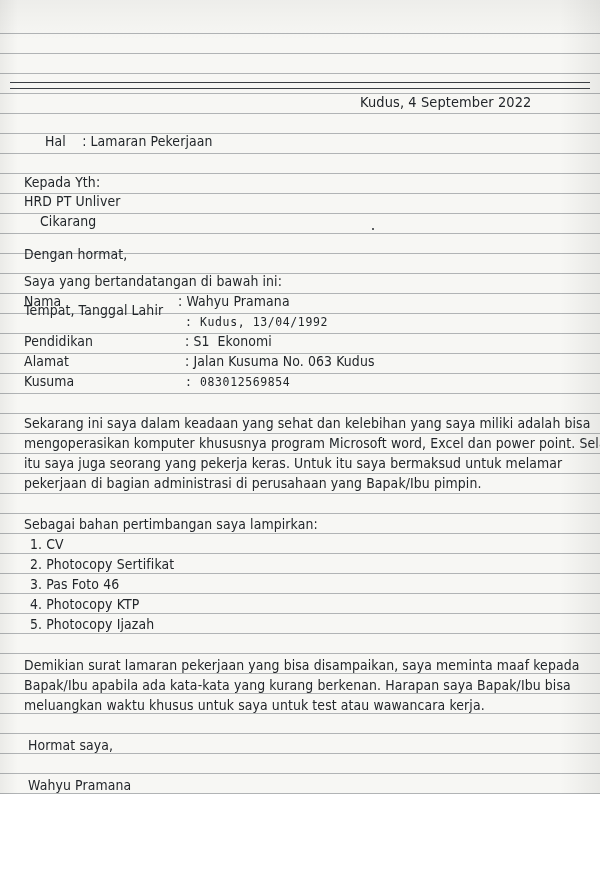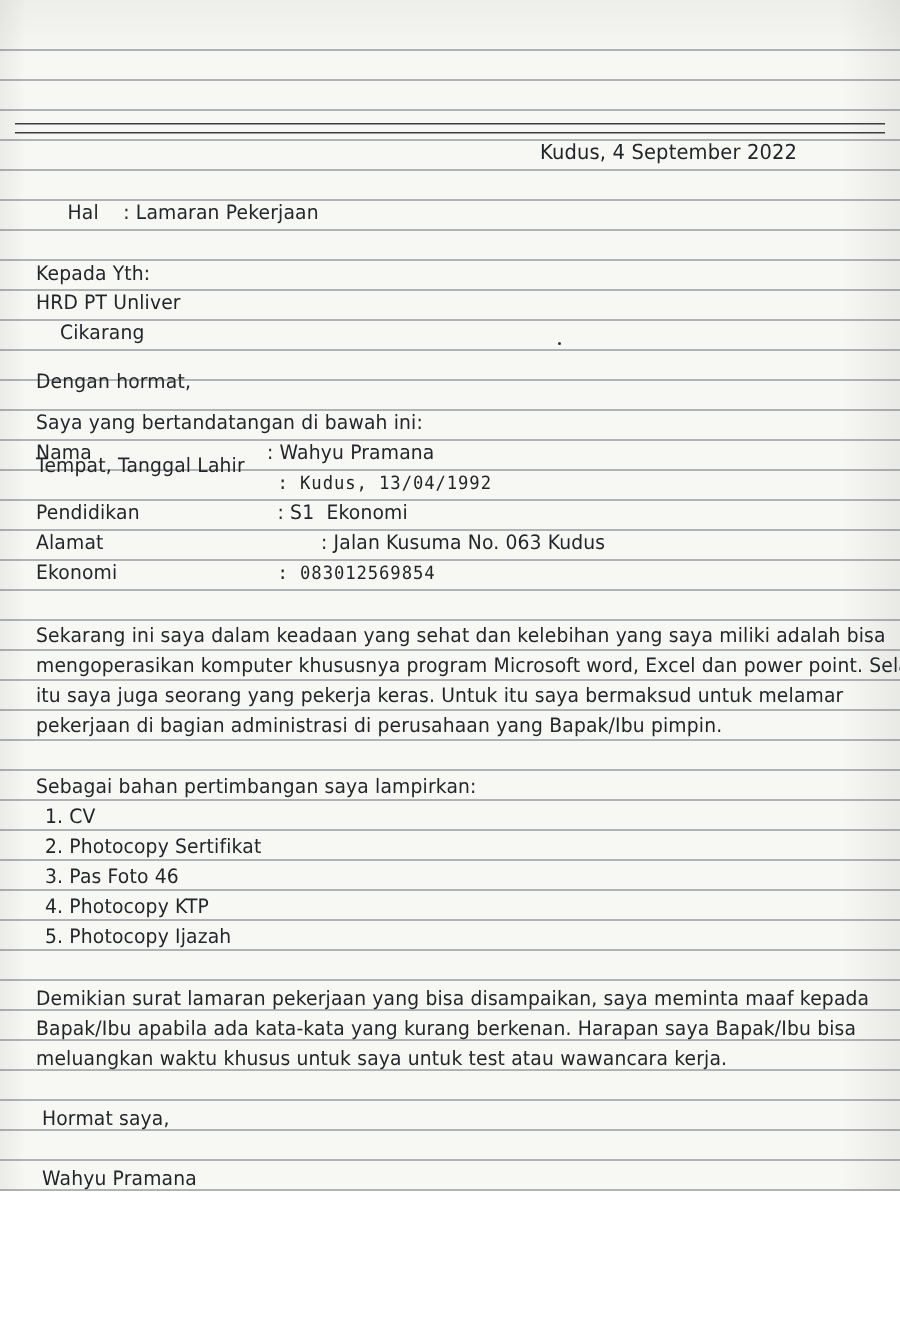--- a/index.html
+++ b/index.html
@@ -149,21 +149,21 @@
   .f-label    { left: 24px; }
   .f-value    { left: 178px; }
 
   .row-nama-l   { top: 295px; }
   .row-nama-v   { top: 295px; }
   .row-ttl-l    { top: 304px; }
   .row-ttl-v    { top: 315px; left: 185px; }
   .row-pend-l   { top: 335px; }
   .row-pend-v   { top: 335px; left: 185px; }
   .row-alamat-l { top: 355px; }
-  .row-alamat-v { top: 355px; left: 185px; margin-left: 29px; }
+  .row-alamat-v { top: 355px; left: 185px; }
   .row-telp-l   { top: 375px; }
   .row-telp-v   { top: 375px; left: 185px; }
 
   .body1-a { top: 417px; left: 24px; }
   .body1-b { top: 437px; left: 24px; }
   .body1-c { top: 457px; left: 24px; }
   .body1-d { top: 477px; left: 24px; }
 
   .lampir  { top: 518px; left: 24px; }
   .li1 { top: 538px; left: 30px; }
@@ -221,21 +221,21 @@
 
     <div class="ln hand f-label row-ttl-l">Tempat, Tanggal Lahir</div>
     <div class="ln hand row-ttl-v mono-num">: Kudus, 13/04/1992</div>
 
     <div class="ln hand f-label row-pend-l">Pendidikan</div>
     <div class="ln hand row-pend-v">: S1  Ekonomi</div>
 
     <div class="ln hand f-label row-alamat-l">Alamat</div>
     <div class="ln hand row-alamat-v">: Jalan Kusuma No. 063 Kudus</div>
 
-    <div class="ln hand f-label row-telp-l">Ekonomi</div>
+    <div class="ln hand f-label row-telp-l">Kusuma</div>
     <div class="ln hand row-telp-v mono-num">: 083012569854</div>
 
     <div class="ln hand body1-a">Sekarang ini saya dalam keadaan yang sehat dan kelebihan yang saya miliki adalah bisa</div>
     <div class="ln hand body1-b">mengoperasikan komputer khususnya program Microsoft word, Excel dan power point. Selain</div>
     <div class="ln hand body1-c">itu saya juga seorang yang pekerja keras. Untuk itu saya bermaksud untuk melamar</div>
     <div class="ln hand body1-d">pekerjaan di bagian administrasi di perusahaan yang Bapak/Ibu pimpin.</div>
 
     <div class="ln hand lampir">Sebagai bahan pertimbangan saya lampirkan:</div>
     <div class="ln hand li1">1. CV</div>
     <div class="ln hand li2">2. Photocopy Sertifikat</div>

